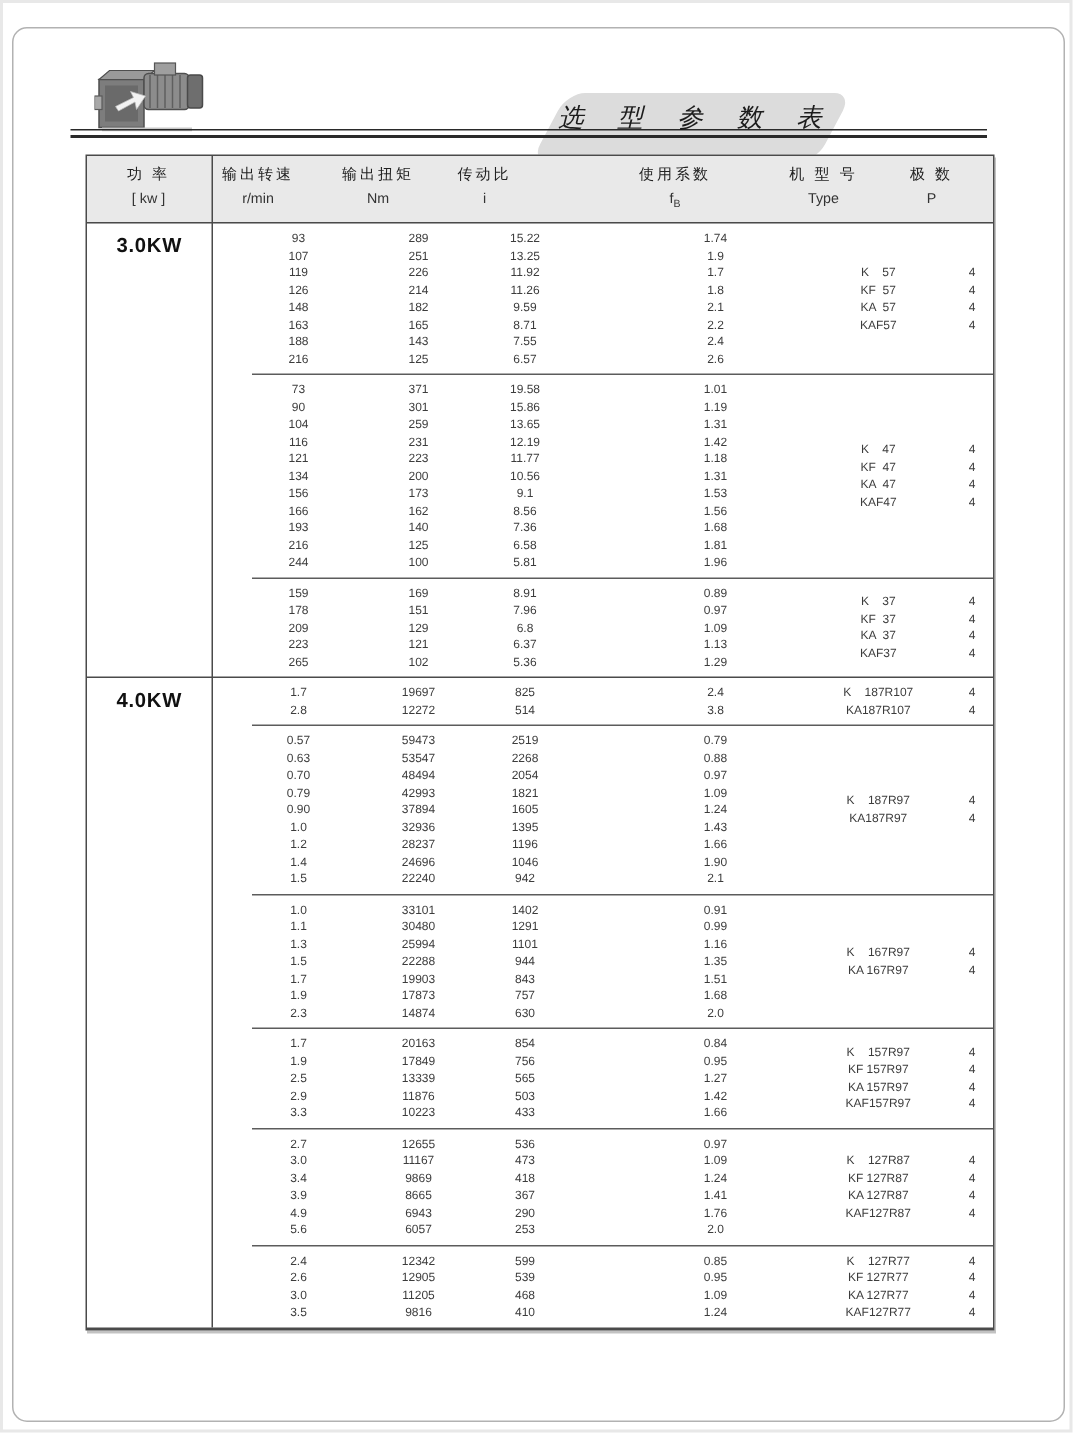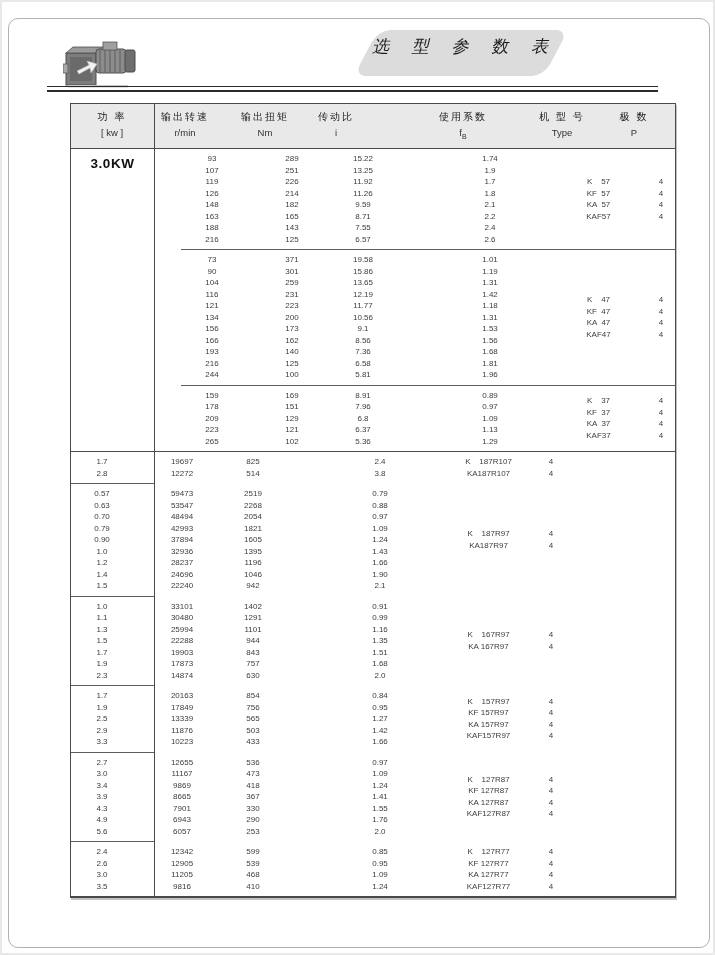--- a/index.html
+++ b/index.html
@@ -10,41 +10,40 @@
     box-shadow: inset 0 0 0 2px #e8e8e8;
   }
   .page-frame {
     position:absolute; left:8px; top:18px; right:5px; bottom:7px;
     border:1px solid #b2b2b2; border-radius:10px;
     pointer-events:none;
   }
   
   .motor-art { position:absolute; left:63px; top:37px; width:76px; height:52px; }
   
-  .banner { position:absolute; left:366px; top:30px; width:190px; height:46px; }
+  .banner { position:absolute; left:366px; top:62px; width:190px; height:46px; }
   .banner-bg {
     position:absolute; inset:0; background:#dcdcdc;
     transform:skewX(-28deg); border-radius:12px;
   }
   .banner-text {
     position:relative; z-index:1; text-align:center; line-height:34px;
     font-size:17px; font-style:italic; font-weight:500;
     letter-spacing:9px; color:#1c1c1c; padding-left:6px; white-space:nowrap;
   }
   .rule-double {
     position:absolute; left:47px; top:86px; width:611px; height:3px;
     border-top:1.5px solid #2a2a2a; border-bottom:2px solid #2a2a2a;
   }
   
   .sel-table {
     position:absolute; left:57px; top:103px; width:604px;
     border:1px solid #4a4a4a; border-bottom-width:2px;
     box-shadow:1px 2px 0 rgba(120,120,120,0.45);
     background:#fff;
-    margin-left:13px;
   }
   .thead {
     position:relative; height:44px; background:#e9e9e9;
     border-bottom:1px solid #4a4a4a; color:#222;
   }
   .hcell {
     position:absolute; top:5px; transform:translateX(-50%);
     text-align:center; white-space:nowrap; line-height:16px;
   }
   .hcell .zh { font-size:10px; letter-spacing:2px; display:block; }
@@ -354,20 +353,21 @@
               </div>
               <div class="type-line">
                 <span class="type-name">KAF37</span>
                 <span class="type-poles">4</span>
               </div>
             </div>
           </div>
         </div>
       </div>
       <div class="group">
+        <div class="power-label">4.0KW</div>
         <div class="blocks">
           <div class="block">
             <div class="row">
               <span>1.7</span>
               <span>19697</span>
               <span>825</span>
               <span>2.4</span>
             </div>
             <div class="row">
               <span>2.8</span>
@@ -575,26 +575,20 @@
               <span>418</span>
               <span>1.24</span>
             </div>
             <div class="row">
               <span>3.9</span>
               <span>8665</span>
               <span>367</span>
               <span>1.41</span>
             </div>
             <div class="row">
-              <span>4.3</span>
-              <span>7901</span>
-              <span>330</span>
-              <span>1.55</span>
-            </div>
-            <div class="row">
               <span>4.9</span>
               <span>6943</span>
               <span>290</span>
               <span>1.76</span>
             </div>
             <div class="row">
               <span>5.6</span>
               <span>6057</span>
               <span>253</span>
               <span>2.0</span>

